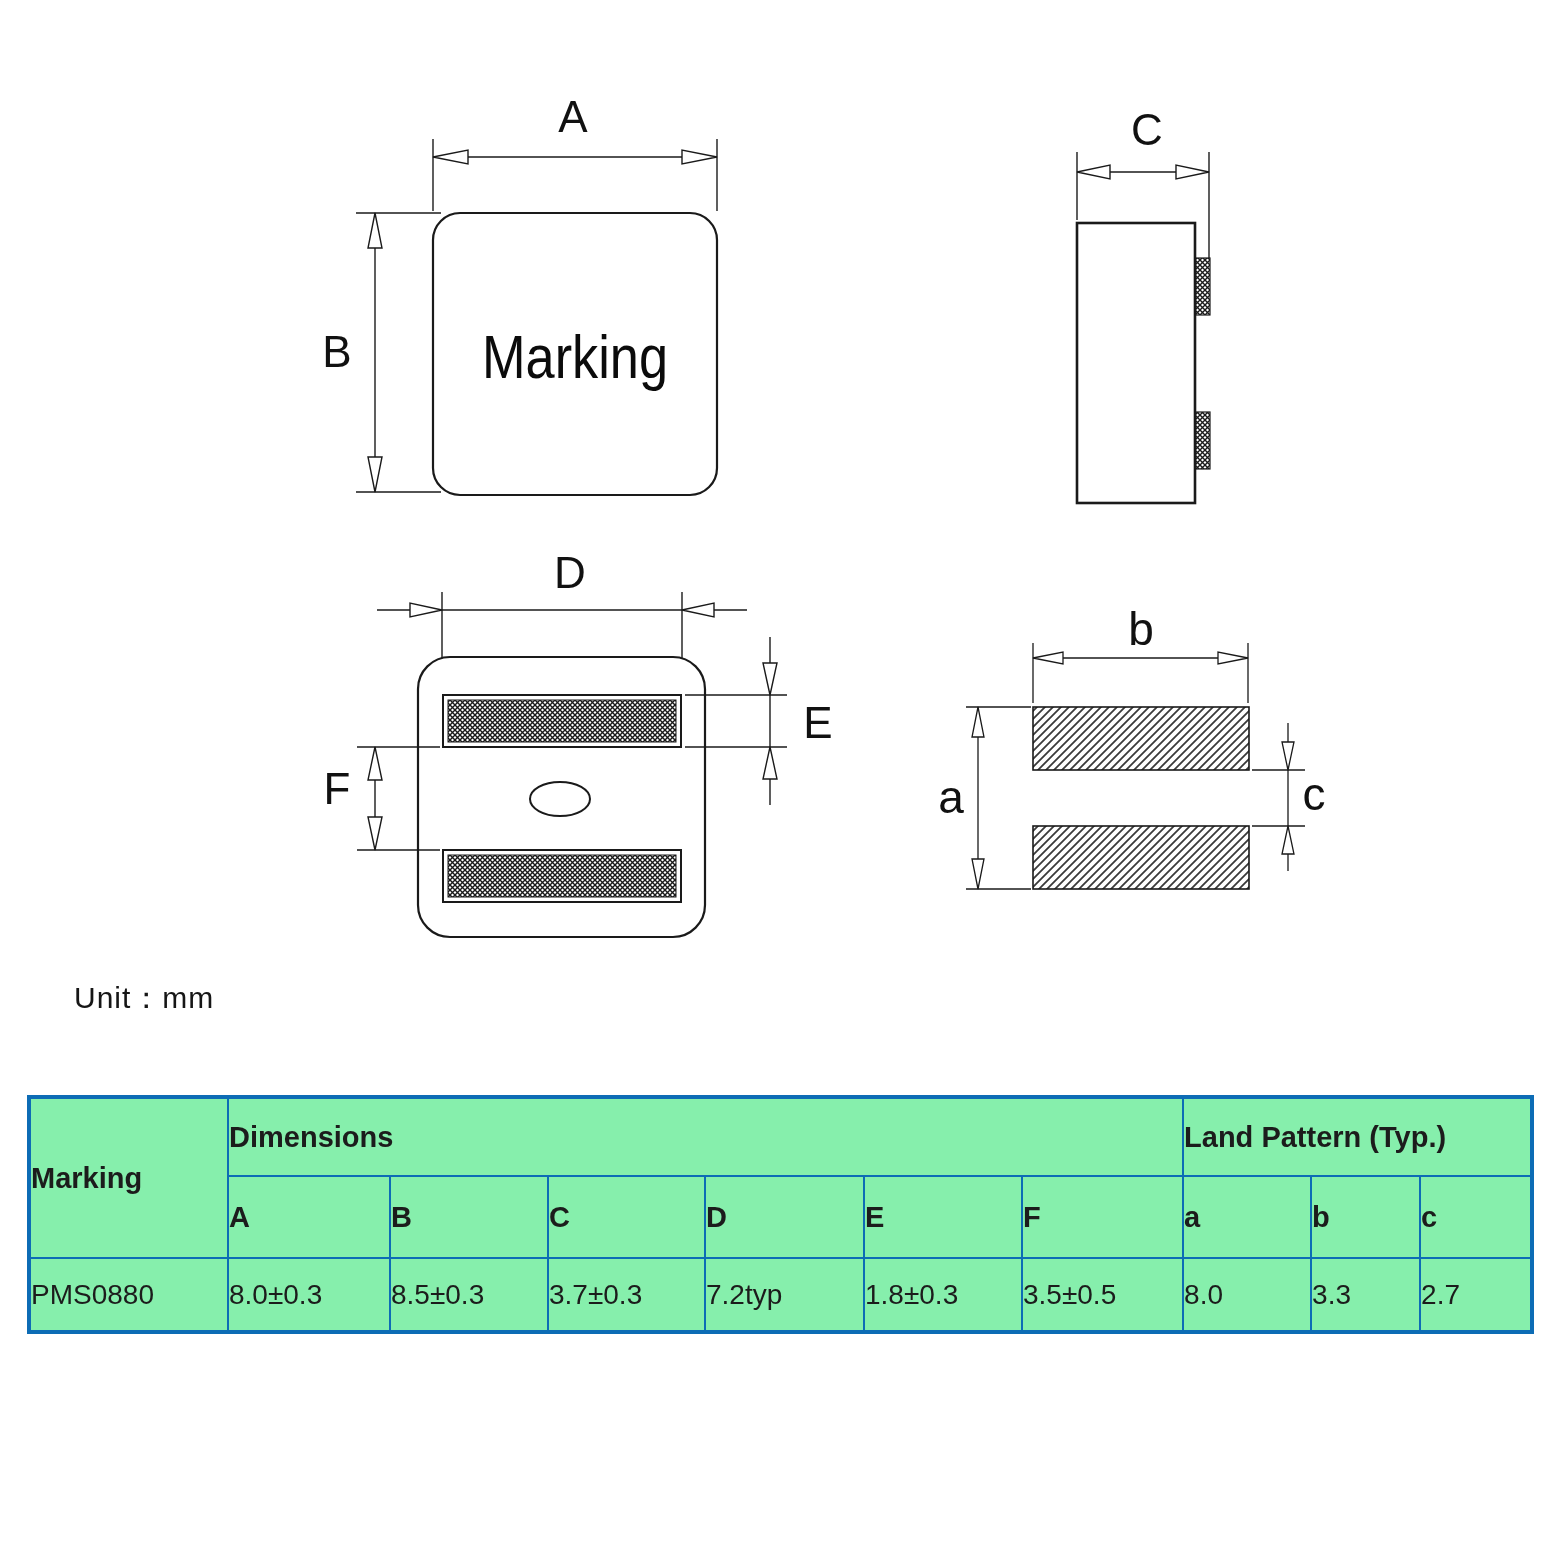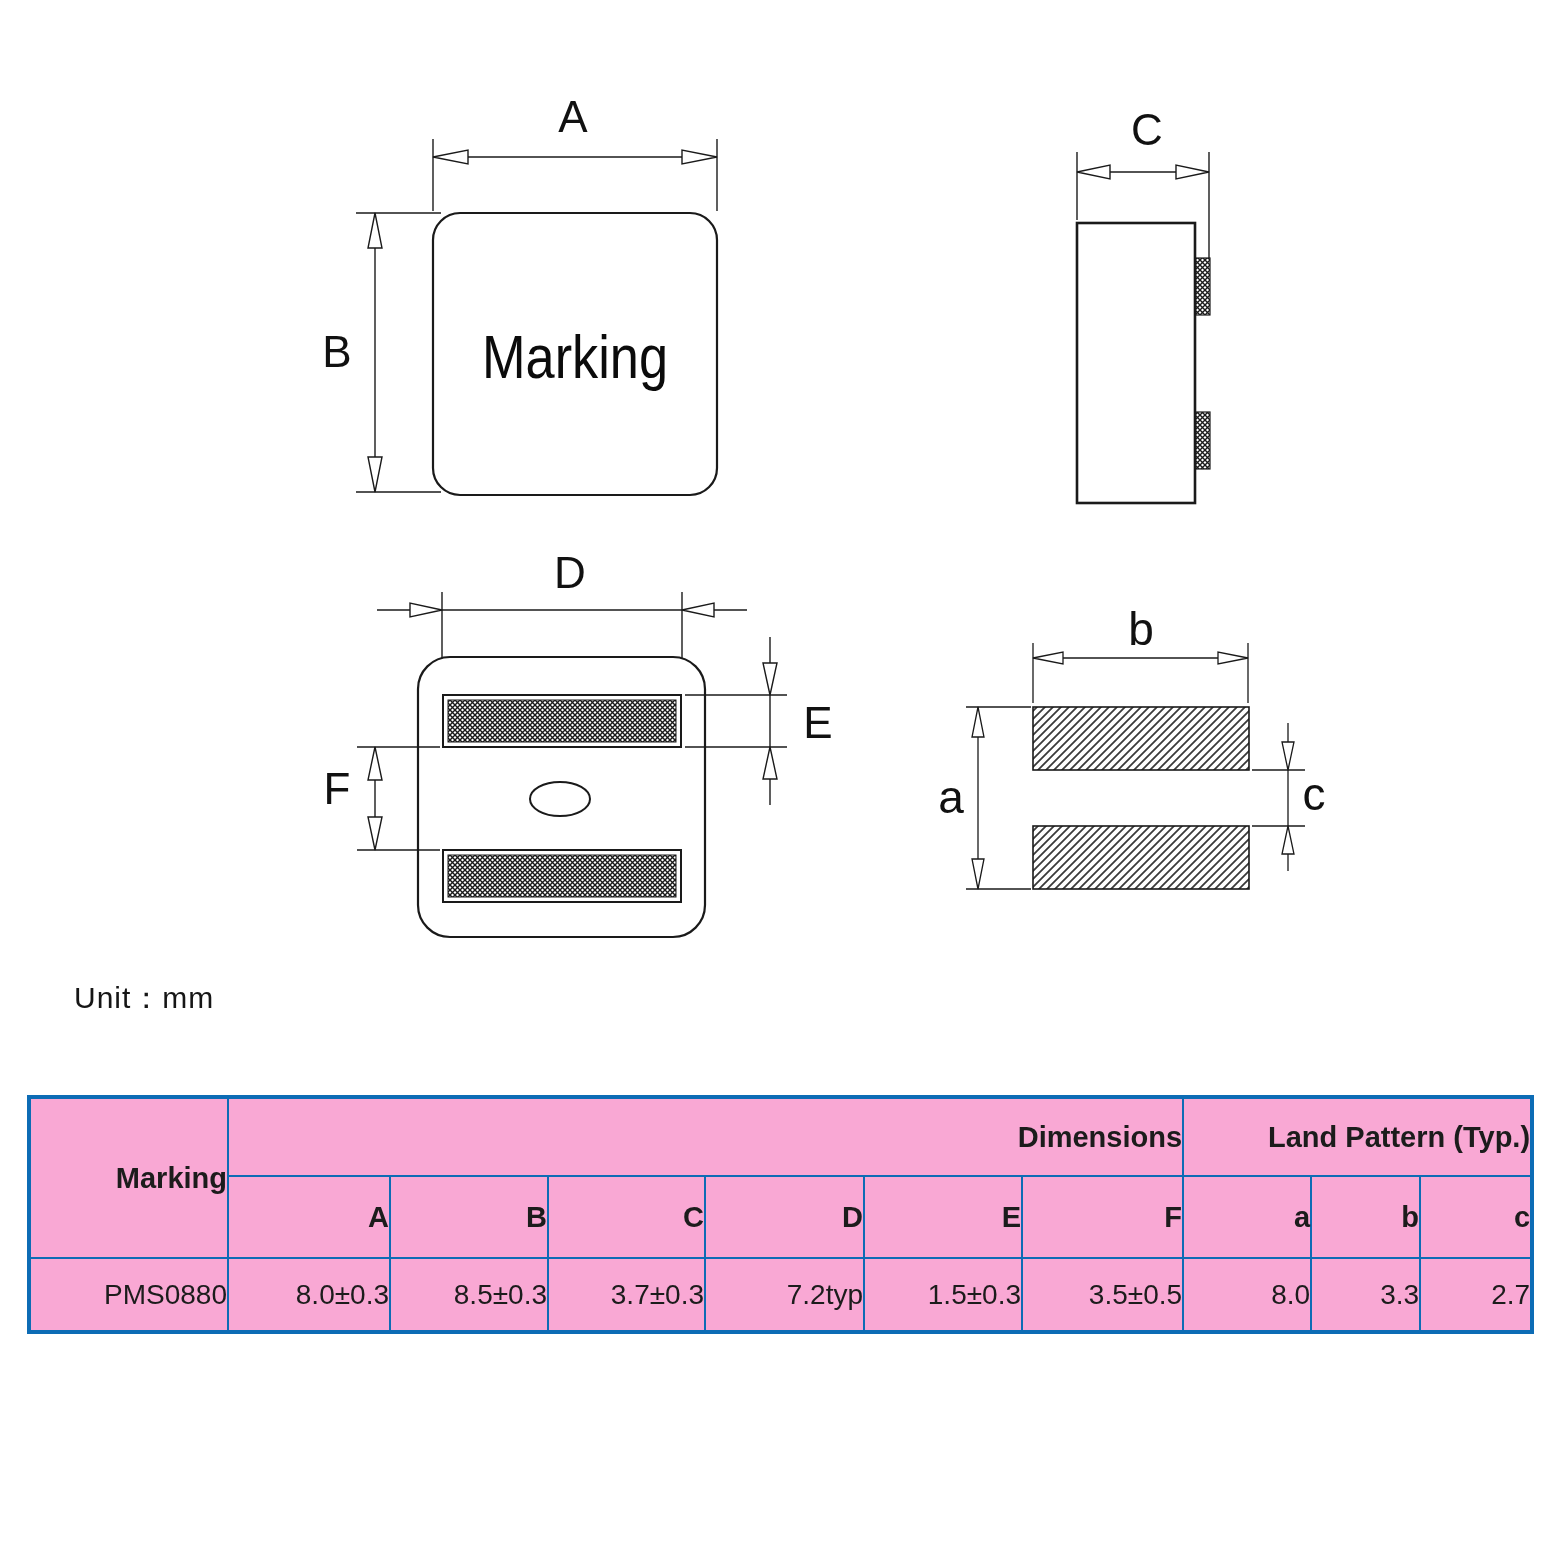--- a/index.html
+++ b/index.html
@@ -6,22 +6,22 @@
   .page{position:relative;width:1562px;height:1562px;background:#ffffff;overflow:hidden;
         font-family:"Liberation Sans",sans-serif;}
   svg.view{position:absolute;overflow:visible;}
   .dimlabel{font-family:"Liberation Sans",sans-serif;font-size:44px;fill:#111;}
   .dimlabel-lc{font-family:"Liberation Sans",sans-serif;font-size:46px;fill:#111;}
   .marking-text{font-family:"Liberation Sans",sans-serif;font-size:62px;fill:#0b0b0b;}
   .unit-label{position:absolute;left:74px;top:978px;font-size:30px;font-weight:normal;color:#161616;
               letter-spacing:1px;}
   .dim-table{position:absolute;left:27px;top:1095px;width:1503px;border-collapse:collapse;
              table-layout:fixed;background:#fff;}
-  .dim-table td{border:2px solid var(--tbl);text-align:right;vertical-align:middle;padding:0;
-                color:#1c1c1c;background:#f9a8d4;}
+  .dim-table td{border:2px solid var(--tbl);text-align:left;vertical-align:middle;padding:0;
+                color:#1c1c1c;background:#86efac;}
   .dim-table{border:4px solid var(--tbl);}
   .hdr{font-weight:bold;font-size:29px;color:#111;}
   .val{font-weight:normal;font-size:28px;color:#242424;}
   .row-h1{height:79px;} .row-h2{height:82px;} .row-h3{height:74px;}
 </style>
 </head>
 <body>
 
 <div class="page">
 
@@ -182,21 +182,21 @@
       <td class="hdr">a</td>
       <td class="hdr">b</td>
       <td class="hdr">c</td>
     </tr>
     <tr class="row-h3">
       <td class="val">PMS0880</td>
       <td class="val">8.0±0.3</td>
       <td class="val">8.5±0.3</td>
       <td class="val">3.7±0.3</td>
       <td class="val">7.2typ</td>
-      <td class="val">1.5±0.3</td>
+      <td class="val">1.8±0.3</td>
       <td class="val">3.5±0.5</td>
       <td class="val">8.0</td>
       <td class="val">3.3</td>
       <td class="val">2.7</td>
     </tr>
   </tbody>
     </table>
 
 </div>
 

